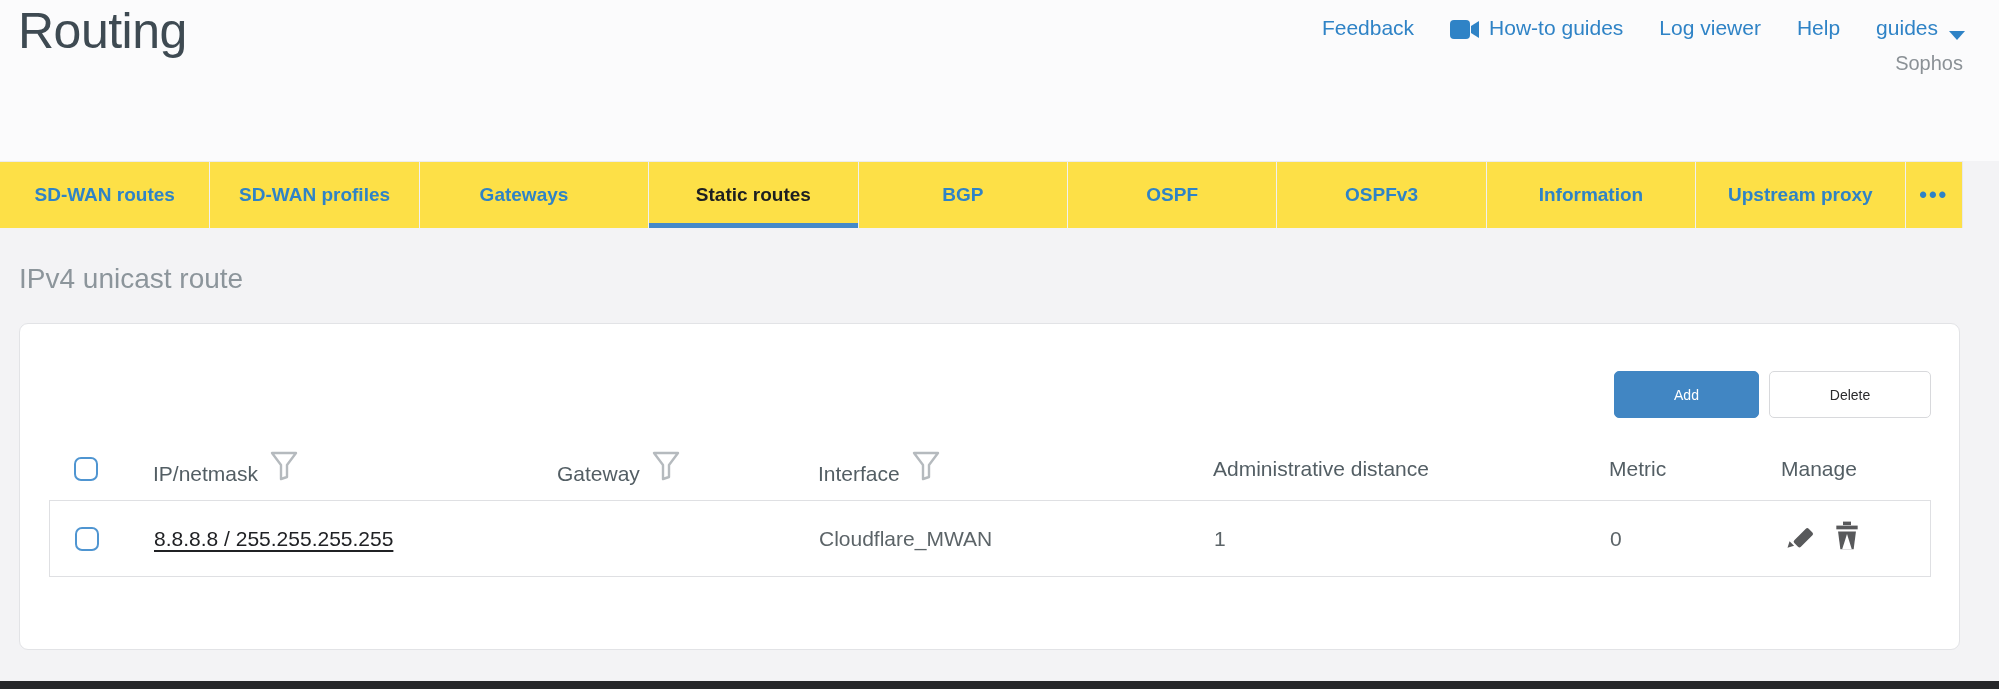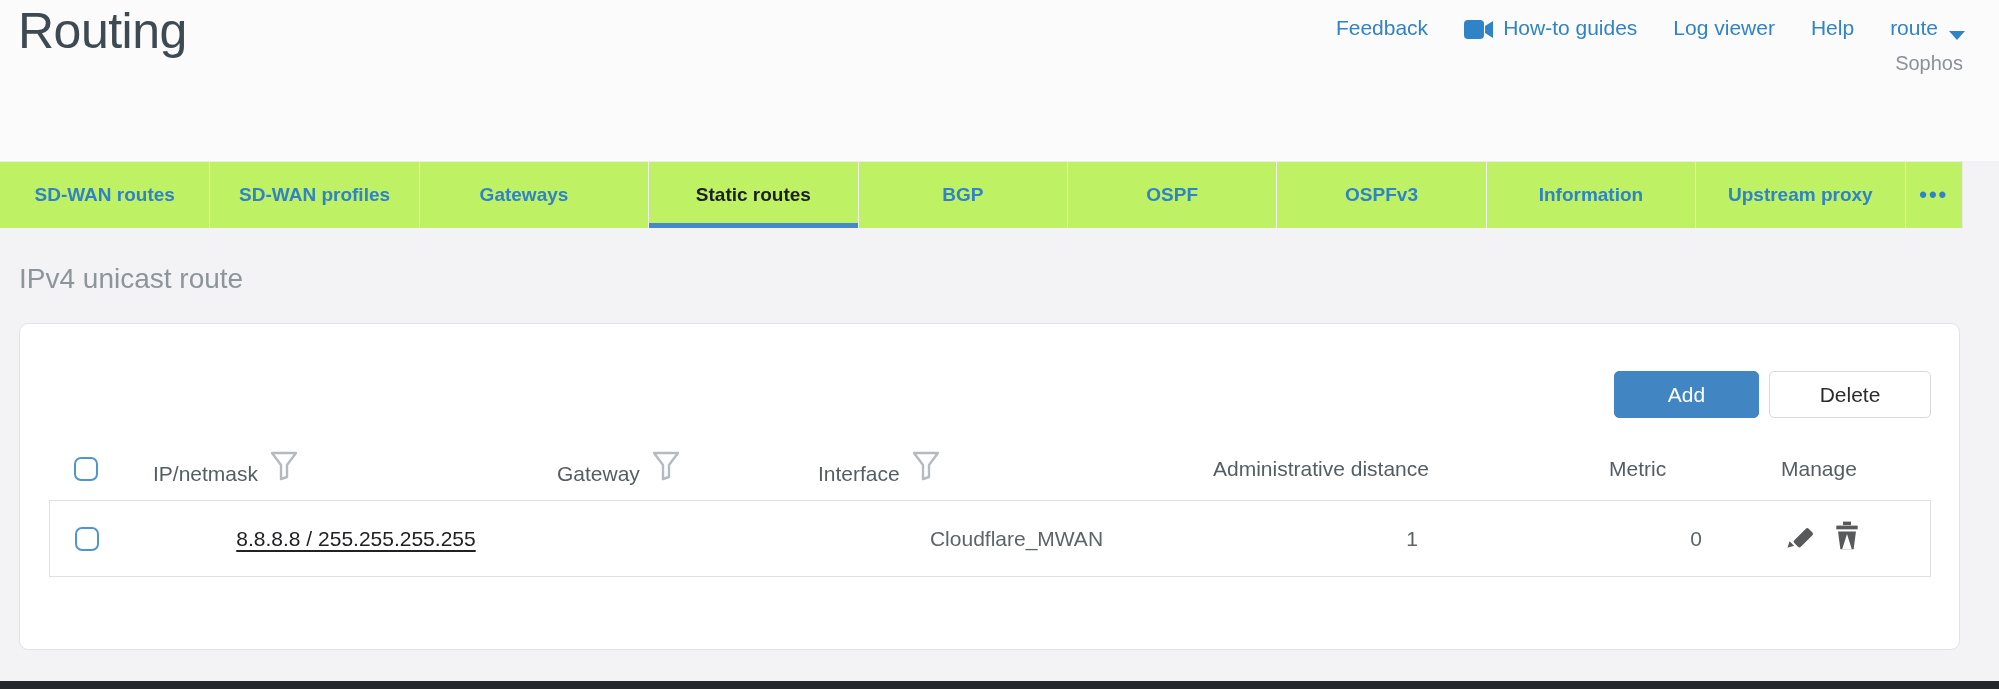--- a/index.html
+++ b/index.html
@@ -11,52 +11,52 @@
   
   .top-band { position:absolute; left:0; top:0; width:1999px; height:161px; background:#fbfbfc; }
   .page-title { position:absolute; left:18px; top:2px; font-size:50px; font-weight:400; color:#3e4a52; letter-spacing:-0.5px; }
   .top-nav { position:absolute; right:34px; top:16px; display:flex; align-items:center; gap:36px; }
   .top-nav .navlink { color:#2f83c6; font-size:21px; cursor:pointer; display:flex; align-items:flex-end; gap:9px; white-space:nowrap; }
   .org-label { position:absolute; right:36px; top:52px; color:#8b9196; font-size:20px; }
   .cam-icon svg { display:block; }
   .caret-down { width:0; height:0; border-left:8px solid transparent; border-right:8px solid transparent; border-top:9px solid #2f83c6; margin-left:2px; margin-top:3px; }
 
   
-  .tab-bar { position:absolute; left:0; top:161px; width:1963px; height:67px; background:#bef264;
+  .tab-bar { position:absolute; left:0; top:161px; width:1963px; height:67px; background:#fde047;
              border-top:1px solid #ececee; border-right:1px solid #e8e8ea; display:flex; }
   .tab { flex:0 0 209.4px; display:flex; align-items:center; justify-content:center;
          font-size:19px; font-weight:700; color:#2f83c6; cursor:pointer; position:relative; border-left:1px solid #f0f0f2; }
   .tab:first-child { border-left:none; }
   .tab.active { color:#1d1f21;margin-left:20px; }
   .tab.active::after { content:""; position:absolute; left:0; right:0; bottom:0; height:5px; background:#4489c8; }
   .tab-more { flex:1 1 auto; display:flex; align-items:center; justify-content:center; color:#2f83c6;
               font-size:22px; font-weight:700; letter-spacing:2px; cursor:pointer; border-left:1px solid #f0f0f2; }
 
   
   .section-title { position:absolute; left:19px; top:263px; font-size:28px; font-weight:400; color:#8c959b; }
 
   .panel { position:absolute; left:19px; top:323px; width:1941px; height:327px; background:#ffffff;
            border:1px solid #e2e3e6; border-radius:9px; }
 
-  .btn { position:absolute; height:47px; border-radius:5px; font-size:21px; display:flex; align-items:center;
+  .btn { position:absolute; height:47px; border-radius:5px; font-size:14px; display:flex; align-items:center;
          justify-content:center; cursor:pointer; font-family:"Liberation Sans", sans-serif; }
   .btn-add { left:1594px; top:47px; width:145px; background:#4186c3; color:#ffffff; border:1px solid #4186c3; }
   .btn-delete { left:1749px; top:47px; width:162px; background:#ffffff; color:#2b2b2d; border:1px solid #d8d9dc; }
 
   .grid-cols { display:grid; grid-template-columns:104px 404px 261px 395px 396px 172px auto; align-items:center; }
 
   .thead { position:absolute; left:29px; top:122px; width:1882px; height:45px; }
   .th { font-size:21px; color:#535e64; display:flex; align-items:flex-end; gap:12px; }
   .funnel { flex:0 0 auto; }
 
   .checkbox { width:24px; height:24px; border:2.5px solid #4f95d1; border-radius:7px; background:#fff; cursor:pointer; }
   .cb-cell { padding-left:25px; }
 
   .trow { position:absolute; left:29px; top:176px; width:1882px; height:77px; background:#ffffff;
-          border:1px solid #dfe0e3;text-align:center; }
+          border:1px solid #dfe0e3; }
   .td { font-size:21px; color:#5c6468; }
   .route-link { color:#202124; text-decoration:underline; text-underline-offset:4px; cursor:pointer; }
   .manage-cell { display:flex; align-items:center; gap:14px; }
   .icon-btn { width:34px; height:34px; display:flex; align-items:center; justify-content:center; cursor:pointer; }
 
   .bottom-edge { position:absolute; left:0; bottom:0; width:1999px; height:8px; background:#26272a; }
 </style>
 </head>
 <body>
 
@@ -78,21 +78,21 @@
         </span>
         <span>How-to guides</span>
       </div>
       <div class="navlink">
         <span>Log viewer</span>
       </div>
       <div class="navlink">
         <span>Help</span>
       </div>
       <div class="navlink">
-        <span>route</span>
+        <span>guides</span>
         <span class="caret-down"></span>
       </div>
     </div>
     <div class="org-label">Sophos</div>
   </div>
 
   <div class="tab-bar">
     <div class="tab">
         <span>SD-WAN routes</span>
       </div>

